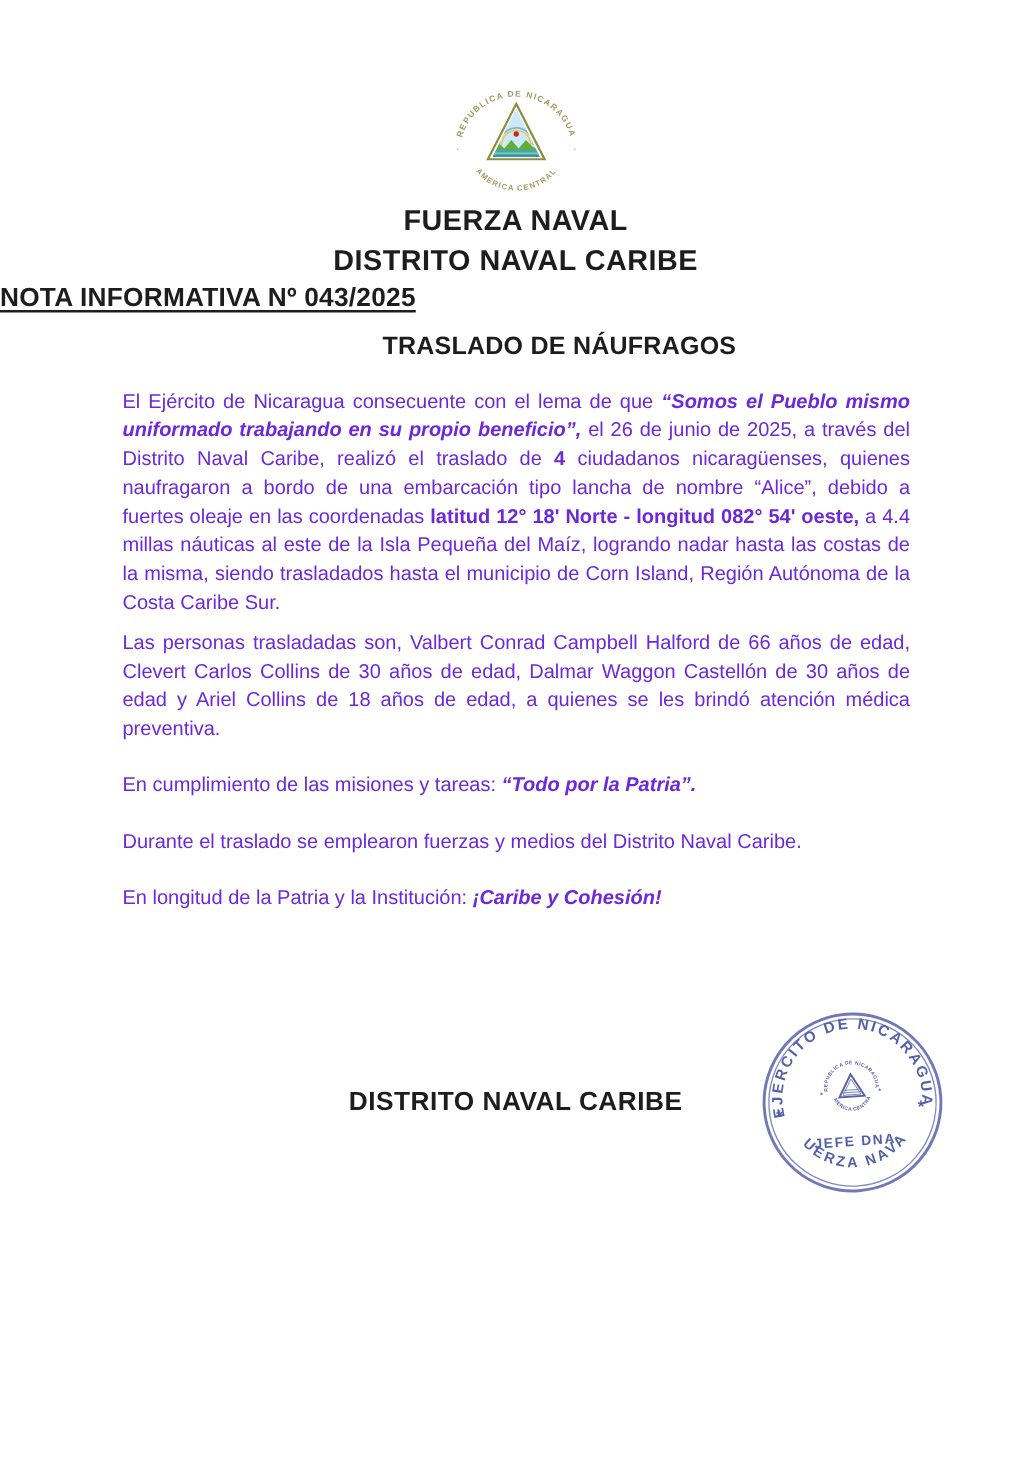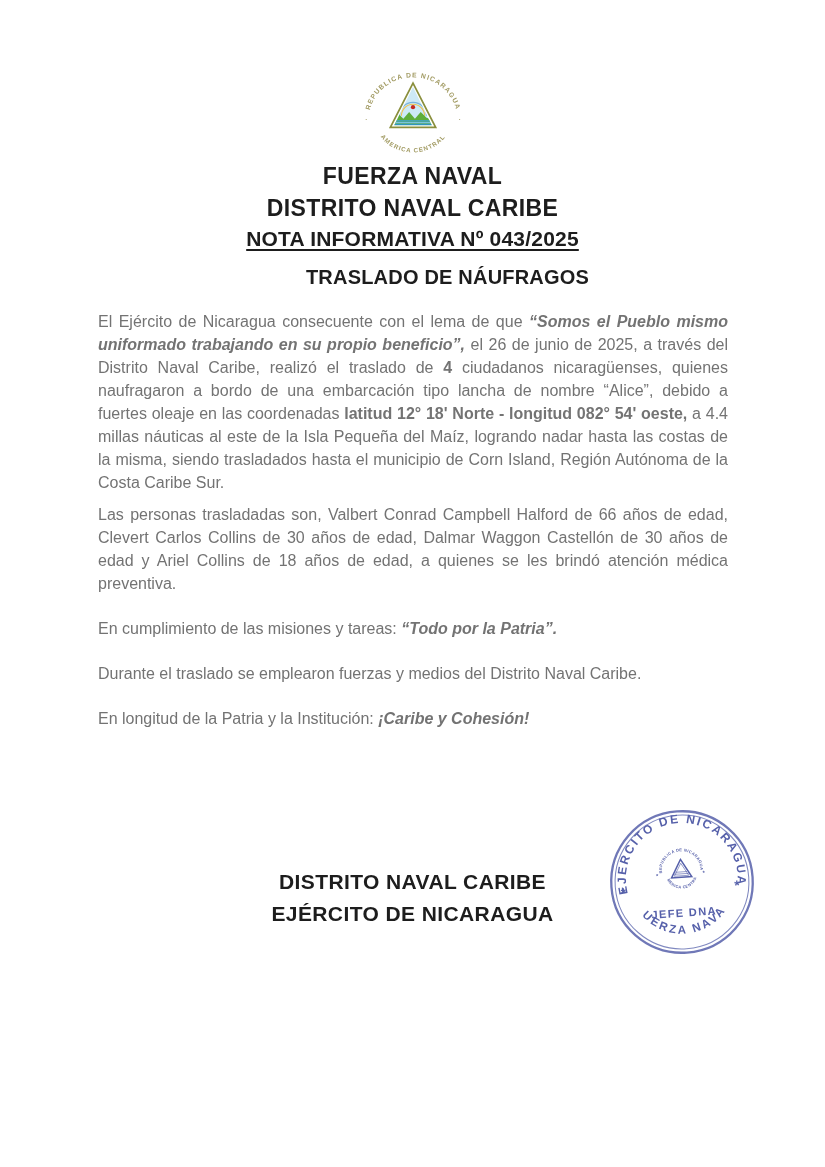--- a/index.html
+++ b/index.html
@@ -3,28 +3,28 @@
 <meta charset="utf-8">
 <style>
   html,body{margin:0;padding:0;background:#ffffff;}
   body{width:825px;height:1167px;overflow:hidden;font-family:"Liberation Sans",sans-serif;}
   .page{position:relative;width:825px;height:1167px;background:#ffffff;}
 
   .emblem{position:absolute;top:62px;left:0;width:100%;text-align:center;}
 
   .hdr{position:absolute;top:160px;left:0;width:100%;text-align:center;
        font-weight:700;font-size:23px;line-height:32px;color:#1d1d1d;letter-spacing:.4px;}
-  .h-note{position:absolute;top:227px;left:0;width:100%;text-align:center;
+  .h-note{position:absolute;top:227px;left:0;width:100%;text-align:left;
        font-weight:700;font-size:21px;color:#1d1d1d;letter-spacing:.2px;}
   .h-note .ul{text-decoration:underline;text-decoration-thickness:2px;text-underline-offset:3px;}
   .h-subject{position:absolute;top:266px;left:0;width:100%;text-align:center;
        font-weight:700;font-size:20px;color:#1d1d1d;letter-spacing:.2px;padding-left:35px;}
 
   .content{position:absolute;top:310px;left:98px;width:630px;
-       font-size:16px;line-height:23px;color:#737373;text-align:justify;}
+       font-size:16px;line-height:23px;color:#6d28d9;text-align:justify;}
   .content p{margin:0 0 22px 0;}
   .content p.tight{margin-bottom:9px;}
   .b{font-weight:700;}
   .bi{font-weight:700;font-style:italic;}
 
   .signature{position:absolute;top:866px;left:0;width:100%;text-align:center;
        font-weight:700;font-size:21px;line-height:32px;color:#1d1d1d;letter-spacing:.4px;}
 
   .stamp{position:absolute;top:803px;left:605px;width:154px;height:158px;
        transform:rotate(-4deg);opacity:.93;}
@@ -80,21 +80,20 @@
   <div class="content">
     <p class="tight"><span>El Ejército de Nicaragua consecuente con el lema de que </span><span class="bi">“Somos el Pueblo mismo uniformado trabajando en su propio beneficio”,</span><span> el 26 de junio de 2025, a través del Distrito Naval Caribe, realizó el traslado de </span><span class="b">4</span><span> ciudadanos nicaragüenses, quienes naufragaron a bordo de una embarcación tipo lancha de nombre “Alice”, debido a fuertes oleaje en las coordenadas </span><span class="b">latitud 12° 18' Norte - longitud 082° 54' oeste,</span><span> a 4.4 millas náuticas al este de la Isla Pequeña del Maíz, logrando nadar hasta las costas de la misma, siendo trasladados hasta el municipio de Corn Island, Región Autónoma de la Costa Caribe Sur.</span></p>
     <p><span>Las personas trasladadas son, Valbert Conrad Campbell Halford de 66 años de edad, Clevert Carlos Collins de 30 años de edad, Dalmar Waggon Castellón de 30 años de edad y Ariel Collins de 18 años de edad, a quienes se les brindó atención médica preventiva.</span></p>
     <p><span>En cumplimiento de las misiones y tareas: </span><span class="bi">“Todo por la Patria”.</span></p>
     <p><span>Durante el traslado se emplearon fuerzas y medios del Distrito Naval Caribe.</span></p>
     <p><span>En longitud de la Patria y la Institución: </span><span class="bi">¡Caribe y Cohesión!</span></p>
   </div>
 
   <div class="signature">
     <div>DISTRITO NAVAL CARIBE</div>
-    <div>EJÉRCITO DE NICARAGUA</div>
   </div>
 
   <div class="stamp">
     <svg width="154" height="158" viewBox="0 0 160 160">
       <defs>
         <path id="stp" d="M 25,95 A 58,58 0 1 1 135,95" fill="none"></path>
         <path id="sbp" d="M 37,113 A 55,55 0 0 0 123,113" fill="none"></path>
         <path id="mtp" d="M 61,73 A 20,19 0 1 1 99,73" fill="none"></path>
         <path id="mbp" d="M 65,77 A 16,15 0 0 0 95,77" fill="none"></path>
       </defs>

